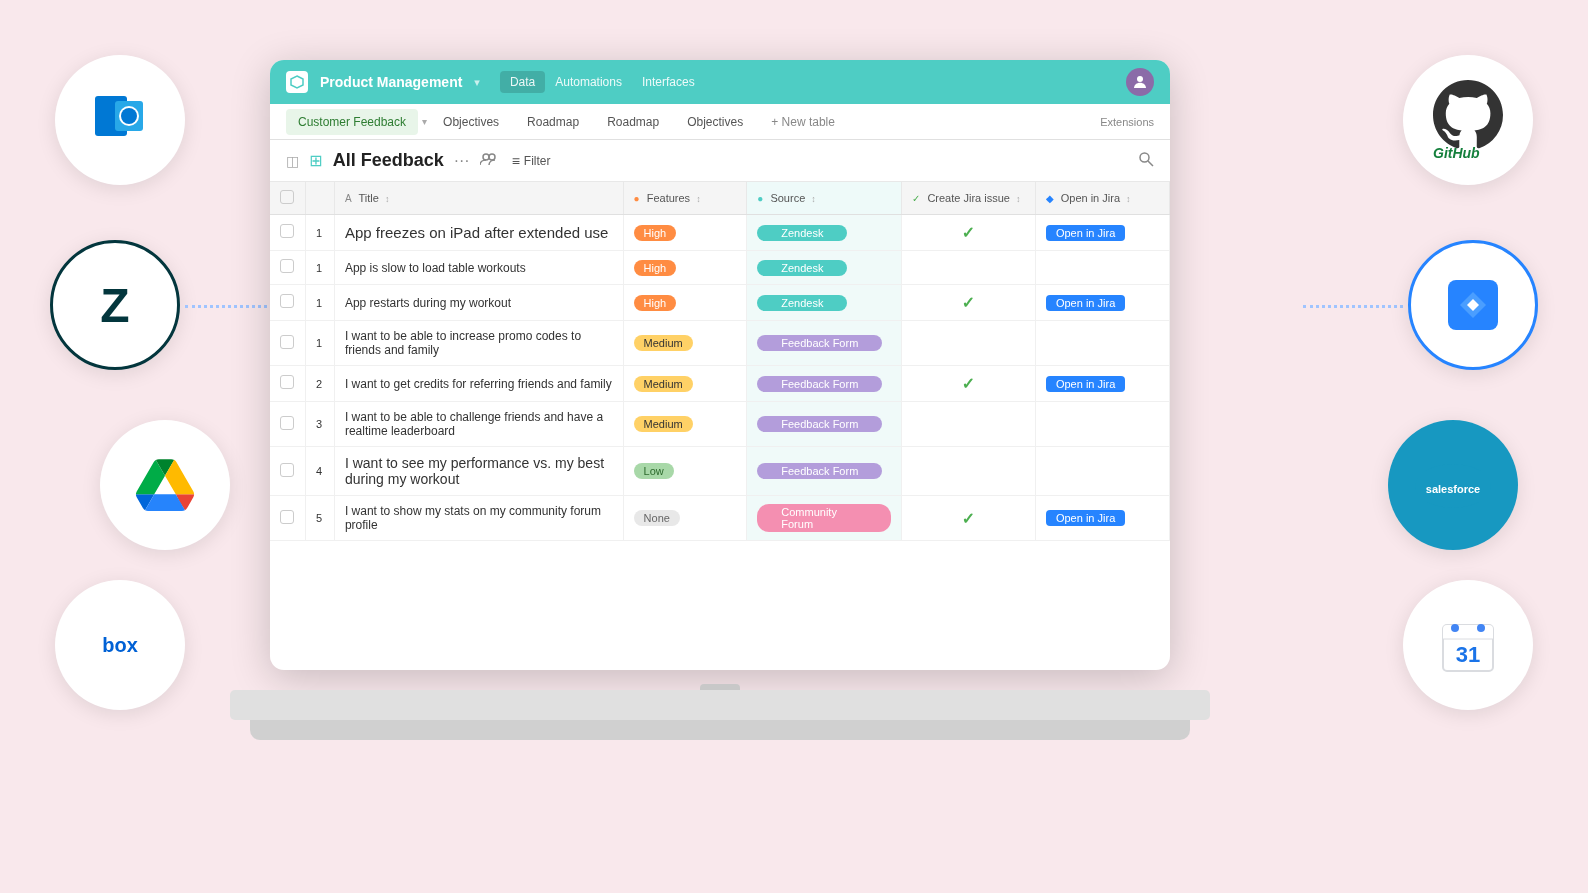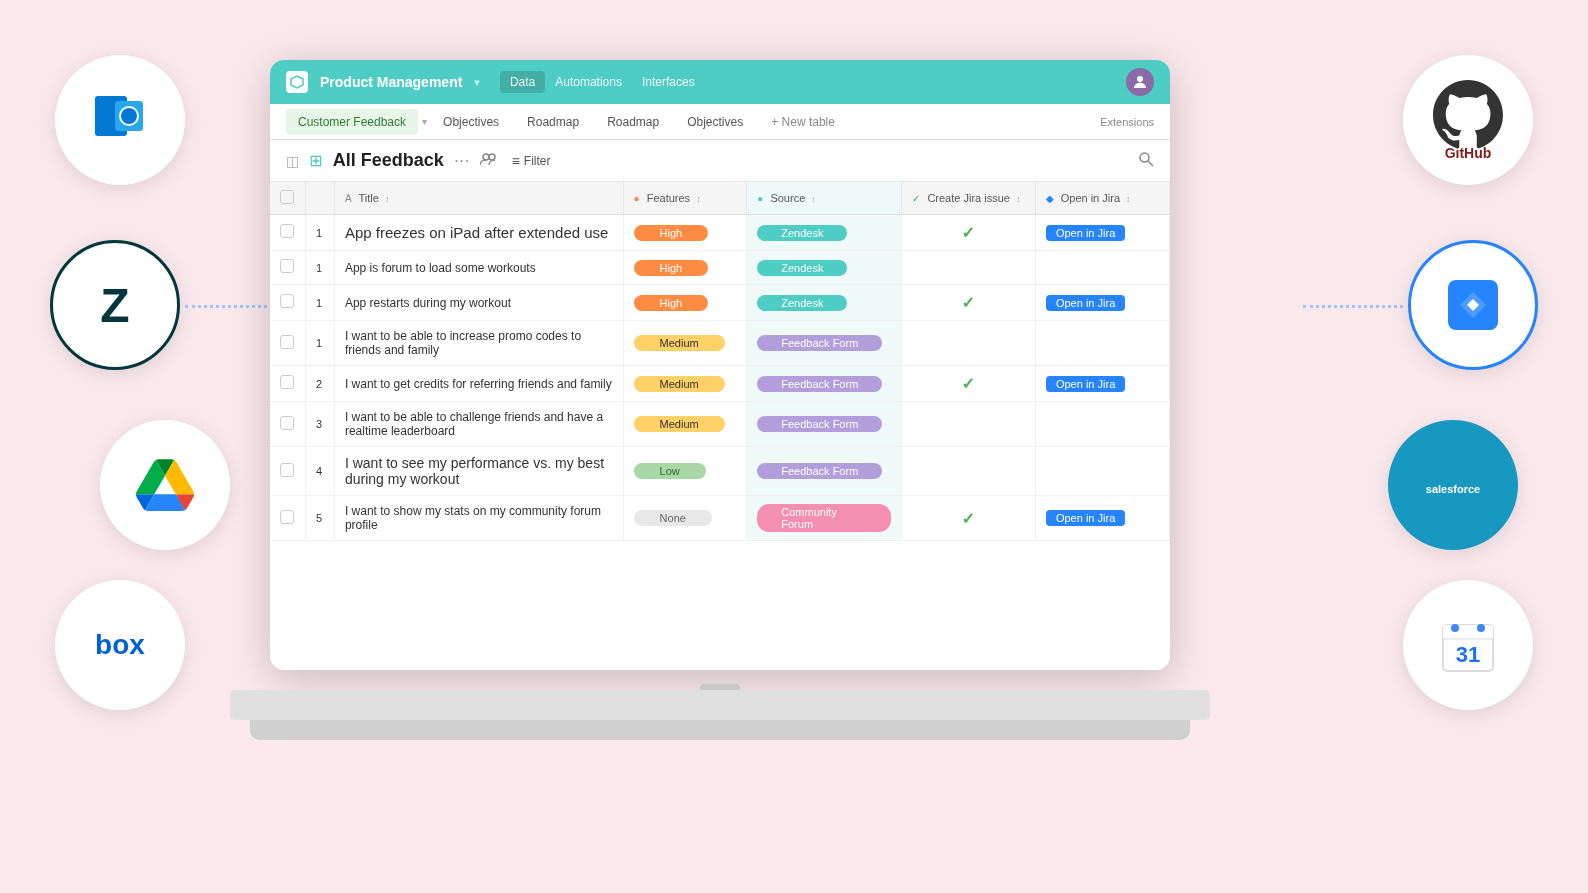--- a/index.html
+++ b/index.html
@@ -277,21 +277,21 @@
       width: 14px;
       height: 14px;
       border: 1px solid #ccc;
       border-radius: 3px;
       display: inline-block;
     }
 
     
     .badge {
       display: inline-block;
-      padding: 2px 26px;
+      padding: 2px 10px;
       border-radius: 12px;
       font-size: 11px;
       font-weight: 500;
     }
     .badge-high { background: #ff8c42; color: white; }
     .badge-medium { background: #ffd166; color: #333; }
     .badge-low { background: #a8d8a8; color: #2d6a2d; }
     .badge-none { background: #e8e8e8; color: #666; }
 
     
@@ -329,21 +329,21 @@
       background: #f0faf9;
     }
 
     th.sorted-col {
       background: #eefaf9;
     }
 
     
     .outlook-icon { font-size: 36px; color: #0078d4; font-weight: bold; }
     .zendesk-z { font-size: 48px; font-weight: 900; color: #03363d; }
-    .box-logo { font-size: 28px; color: #0061d5; font-weight: 900; text-align: center; }
+    .box-logo { font-size: 20px; color: #0061d5; font-weight: 900; text-align: center; }
     .jira-diamond { width: 50px; height: 50px; background: #2684ff; transform: rotate(0deg); border-radius: 8px; display: flex; align-items: center; justify-content: center; }
     .salesforce-icon { font-size: 13px; color: white; font-weight: 700; }
 
     .th-icon { font-size: 10px; margin-right: 4px; color: #888; }
 
     
     .sort-arrow { font-size: 9px; color: #aaa; margin-left: 3px; }
   </style>
 </head>
 <body>
@@ -376,21 +376,21 @@
     <path d="M59.8 53H27.5L13.75 76.8c1.35.8 2.9 1.2 4.45 1.2h50.9c1.55 0 3.1-.4 4.45-1.2z" fill="#2684fc"></path>
     <path d="M73.4 26.5l-12.7-22c-.8-1.4-1.95-2.5-3.3-3.3L43.65 25 59.8 53h27.45c0-1.55-.4-3.1-1.2-4.5z" fill="#ffba00"></path>
   </svg>
 </div>
 
 <div class="bg-icon bg-icon-box">
   <span class="box-logo">box</span>
 </div>
 
 <div class="bg-icon bg-icon-github">
-  <div style="font-size:13px;font-weight:700;color:#7f1d1d;text-align:center;">
+  <div style="font-size:13px;font-weight:700;color:#15803d;text-align:left;font-style:italic;">
     <svg width="70" height="70" viewBox="0 0 16 16">
       <path d="M8 0C3.58 0 0 3.58 0 8c0 3.54 2.29 6.53 5.47 7.59.4.07.55-.17.55-.38 0-.19-.01-.82-.01-1.49-2.01.37-2.53-.49-2.69-.94-.09-.23-.48-.94-.82-1.13-.28-.15-.68-.52-.01-.53.63-.01 1.08.58 1.23.82.72 1.21 1.87.87 2.33.66.07-.52.28-.87.51-1.07-1.78-.2-3.64-.89-3.64-3.95 0-.87.31-1.59.82-2.15-.08-.2-.36-1.02.08-2.12 0 0 .67-.21 2.2.82.64-.18 1.32-.27 2-.27.68 0 1.36.09 2 .27 1.53-1.04 2.2-.82 2.2-.82.44 1.1.16 1.92.08 2.12.51.56.82 1.27.82 2.15 0 3.07-1.87 3.75-3.65 3.95.29.25.54.73.54 1.48 0 1.07-.01 1.93-.01 2.2 0 .21.15.46.55.38A8.013 8.013 0 0016 8c0-4.42-3.58-8-8-8z" fill="#333"></path>
     </svg>
     <div style="font-size:14px;font-weight:700;margin-top:-8px;">GitHub</div>
   </div>
 </div>
 
 <div class="bg-icon bg-icon-jira">
   <div class="jira-diamond">
     <svg width="50" height="50" viewBox="0 0 50 50">
@@ -527,21 +527,21 @@
               <td class="col-num">1</td>
               <td class="col-title" style="font-size: 15px; color: rgb(51, 51, 51);">App freezes on iPad after extended use</td>
               <td class="col-priority"><span class="badge badge-high">High</span></td>
               <td class="col-source source-col-bg"><span class="source-badge source-zendesk">Zendesk</span></td>
               <td class="col-jira-create" style="text-align: center;"><span class="check-mark">✓</span></td>
               <td class="col-jira-open"><span class="jira-btn">Open in Jira</span></td>
             </tr>
             <tr>
               <td class="col-checkbox"><span class="checkbox-cell"></span></td>
               <td class="col-num">1</td>
-              <td class="col-title" style="font-size: 12px; color: rgb(51, 51, 51);">App is forum to load some workouts</td>
+              <td class="col-title" style="font-size: 12px; color: rgb(51, 51, 51);">App is slow to load table workouts</td>
               <td class="col-priority"><span class="badge badge-high">High</span></td>
               <td class="col-source source-col-bg"><span class="source-badge source-zendesk">Zendesk</span></td>
               <td class="col-jira-create" style="text-align: center;"></td>
               <td class="col-jira-open"></td>
             </tr>
             <tr>
               <td class="col-checkbox"><span class="checkbox-cell"></span></td>
               <td class="col-num">1</td>
               <td class="col-title" style="font-size: 12px; color: rgb(51, 51, 51);">App restarts during my workout</td>
               <td class="col-priority"><span class="badge badge-high">High</span></td>

